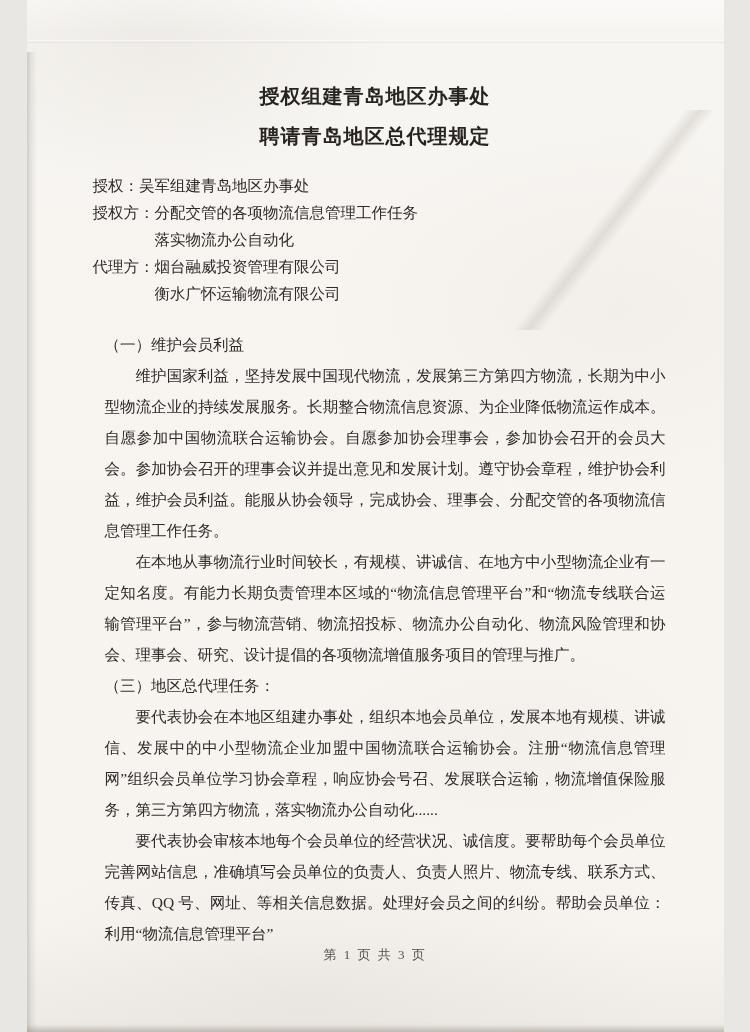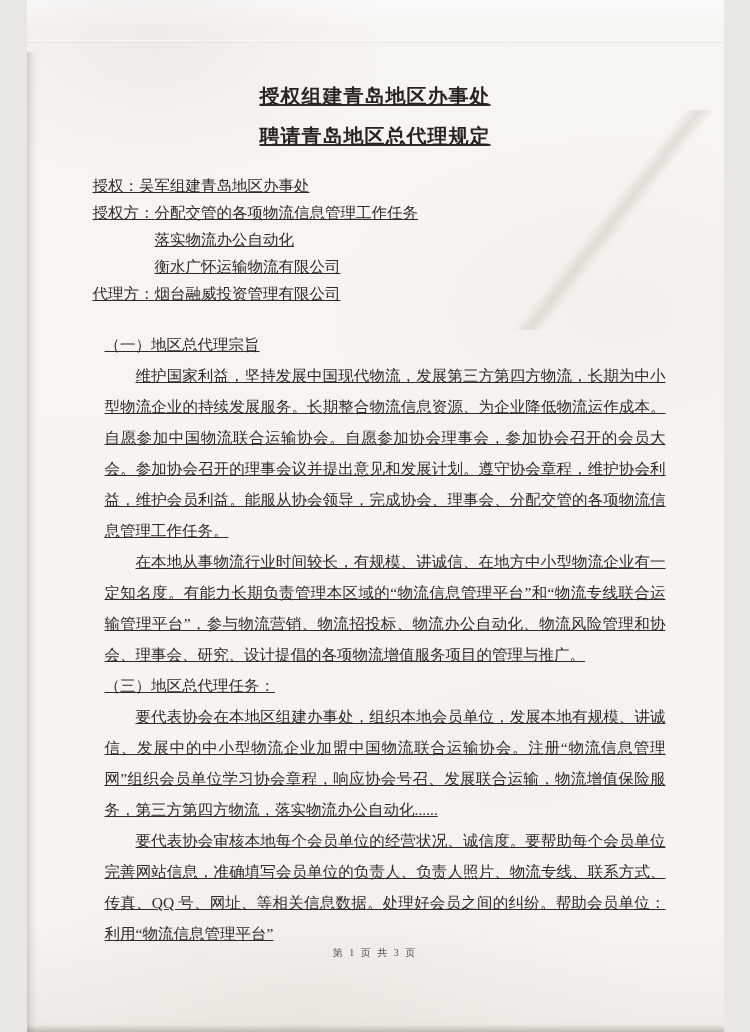--- a/index.html
+++ b/index.html
@@ -14,21 +14,20 @@
     height: 1032px;
     margin: 0 auto;
     overflow: hidden;
     color: #2f2b28;
     background:
       radial-gradient(ellipse 340px 200px at 18% 4%, rgba(205,198,190,0.20), rgba(205,198,190,0) 70%),
       radial-gradient(ellipse 420px 260px at 85% 30%, rgba(210,204,196,0.14), rgba(210,204,196,0) 70%),
       radial-gradient(ellipse 500px 240px at 40% 97%, rgba(208,200,192,0.22), rgba(208,200,192,0) 70%),
       radial-gradient(ellipse 300px 160px at 70% 72%, rgba(214,208,200,0.12), rgba(214,208,200,0) 70%),
       linear-gradient(180deg, #fbfaf8 0%, #f7f5f1 3%, #f7f4f0 90%, #efece7 99%, #e2ded8 100%);
-    text-decoration: underline;
   }
   
   .edge-left {
     position: absolute;
     left: 0; top: 52px; bottom: 0;
     width: 10px;
     background: linear-gradient(90deg, rgba(140,133,126,0.35) 0%, rgba(160,153,146,0.18) 40%, rgba(160,153,146,0) 100%);
   }
   
   .crease-top {
@@ -83,21 +82,21 @@
     margin: 0;
     text-indent: 2em;
   }
 
   .page-footer {
     position: absolute;
     top: 946px;
     left: 0;
     width: 100%;
     text-align: center;
-    font-size: 10px;
+    font-size: 13px;
     letter-spacing: 2px;
     color: #55504b;
   }
 </style>
 </head>
 <body>
 
 <div class="scan-page">
   <div class="crease-top"></div>
   <div class="edge-left"></div>
@@ -111,30 +110,30 @@
   <div class="meta-block">
     <div class="meta-row">
       <span>授权：</span><span>吴军组建青岛地区办事处</span>
     </div>
     <div class="meta-row">
       <span>授权方：</span><span>分配交管的各项物流信息管理工作任务</span>
     </div>
     <div class="meta-row cont">
       <span>落实物流办公自动化</span>
     </div>
+    <div class="meta-row">
+      <span>代理方：</span><span>烟台融威投资管理有限公司</span>
+    </div>
     <div class="meta-row cont">
       <span>衡水广怀运输物流有限公司</span>
-    </div>
-    <div class="meta-row">
-      <span>代理方：</span><span>烟台融威投资管理有限公司</span>
     </div>
   </div>
 
   <div class="doc-body">
-    <div class="sec-heading">（一）地区总代理宗旨</div>
+    <div class="sec-heading">（一）维护会员利益</div>
     <p>维护国家利益，坚持发展中国现代物流，发展第三方第四方物流，长期为中小型物流企业的持续发展服务。长期整合物流信息资源、为企业降低物流运作成本。自愿参加中国物流联合运输协会。自愿参加协会理事会，参加协会召开的会员大会。参加协会召开的理事会议并提出意见和发展计划。遵守协会章程，维护协会利益，维护会员利益。能服从协会领导，完成协会、理事会、分配交管的各项物流信息管理工作任务。</p>
 
     <p>在本地从事物流行业时间较长，有规模、讲诚信、在地方中小型物流企业有一定知名度。有能力长期负责管理本区域的“物流信息管理平台”和“物流专线联合运输管理平台”，参与物流营销、物流招投标、物流办公自动化、物流风险管理和协会、理事会、研究、设计提倡的各项物流增值服务项目的管理与推广。</p>
 
     <div class="sec-heading">（三）地区总代理任务：</div>
     <p>要代表协会在本地区组建办事处，组织本地会员单位，发展本地有规模、讲诚信、发展中的中小型物流企业加盟中国物流联合运输协会。注册“物流信息管理网”组织会员单位学习协会章程，响应协会号召、发展联合运输，物流增值保险服务，第三方第四方物流，落实物流办公自动化......</p>
     <p>要代表协会审核本地每个会员单位的经营状况、诚信度。要帮助每个会员单位完善网站信息，准确填写会员单位的负责人、负责人照片、物流专线、联系方式、传真、QQ 号、网址、等相关信息数据。处理好会员之间的纠纷。帮助会员单位：利用“物流信息管理平台”</p>
   </div>
 
   <div class="page-footer">第 1 页 共 3 页</div>

